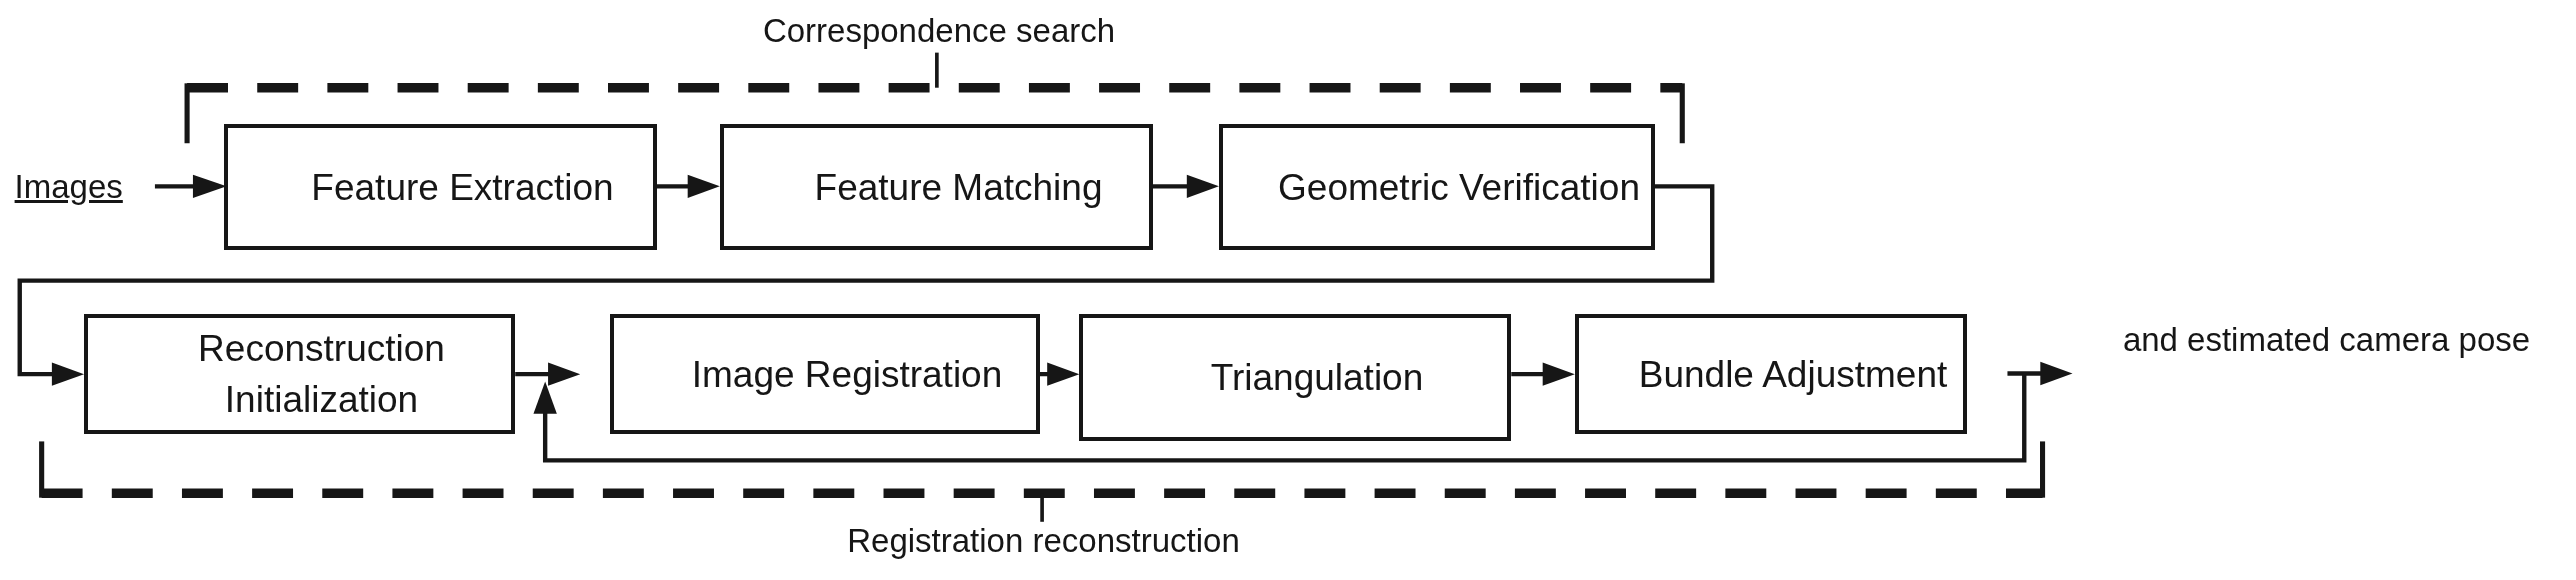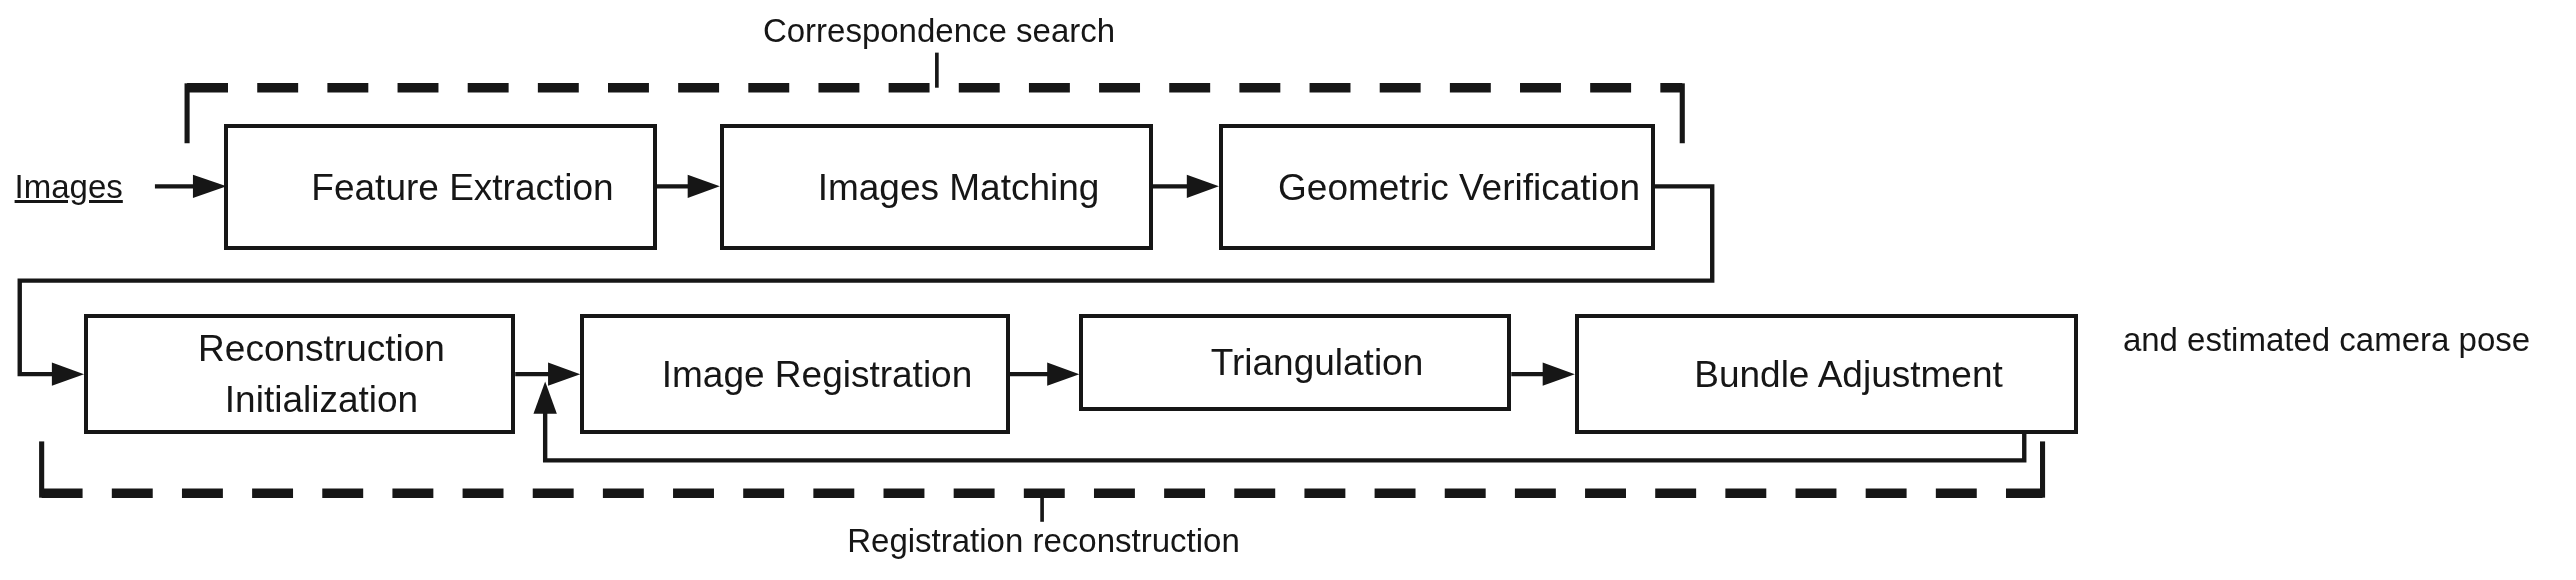--- a/index.html
+++ b/index.html
@@ -47,23 +47,23 @@
     white-space: nowrap;
   }
   .anno.center { text-align: center; }
   .out-caption { line-height: 48px; }
 
   
   .box-fe { left: 224px; top: 124px; width: 433px; height: 126px; }
   .box-fm { left: 720px; top: 124px; width: 433px; height: 126px; }
   .box-gv { left: 1219px; top: 124px; width: 436px; height: 126px; }
   .box-ri { left: 84px; top: 314px; width: 431px; height: 120px; }
-  .box-ir { left: 580px; top: 314px; width: 430px; height: 120px; }
-  .box-tr { left: 1079px; top: 314px; width: 432px; height: 97px; }
-  .box-ba { left: 1575px; top: 314px; width: 503px; height: 120px; }
+  .box-ir { left: 610px; top: 314px; width: 430px; height: 120px; }
+  .box-tr { left: 1079px; top: 314px; width: 432px; height: 127px; }
+  .box-ba { left: 1575px; top: 314px; width: 392px; height: 120px; }
 
   
   .images-label { left: 14.6px; top: 163px; width: 190px; text-decoration: underline; }
   .corr-label   { left: 720px; top: 7.3px; width: 438px; }
   .incr-label   { left: 823px; top: 517px; width: 441px; }
   .out-caption  { left: 2077px; top: 316px; width: 499px; }
 </style>
 </head>
 <body>
 
@@ -118,21 +118,21 @@
 
   <div class="anno images-label">Images</div>
 
   <div class="anno center corr-label">Correspondence search</div>
   <div class="anno center incr-label">Registration reconstruction</div>
 
   <div class="stage-box box-fe">
     <span class="lbl">Feature Extraction</span>
   </div>
   <div class="stage-box box-fm">
-    <span class="lbl">Images Matching</span>
+    <span class="lbl">Feature Matching</span>
   </div>
   <div class="stage-box box-gv">
     <span class="lbl">Geometric Verification</span>
   </div>
 
   <div class="stage-box box-ri">
     <span class="lbl wrap">Reconstruction Initialization</span>
   </div>
   <div class="stage-box box-ir">
     <span class="lbl">Image Registration</span>

